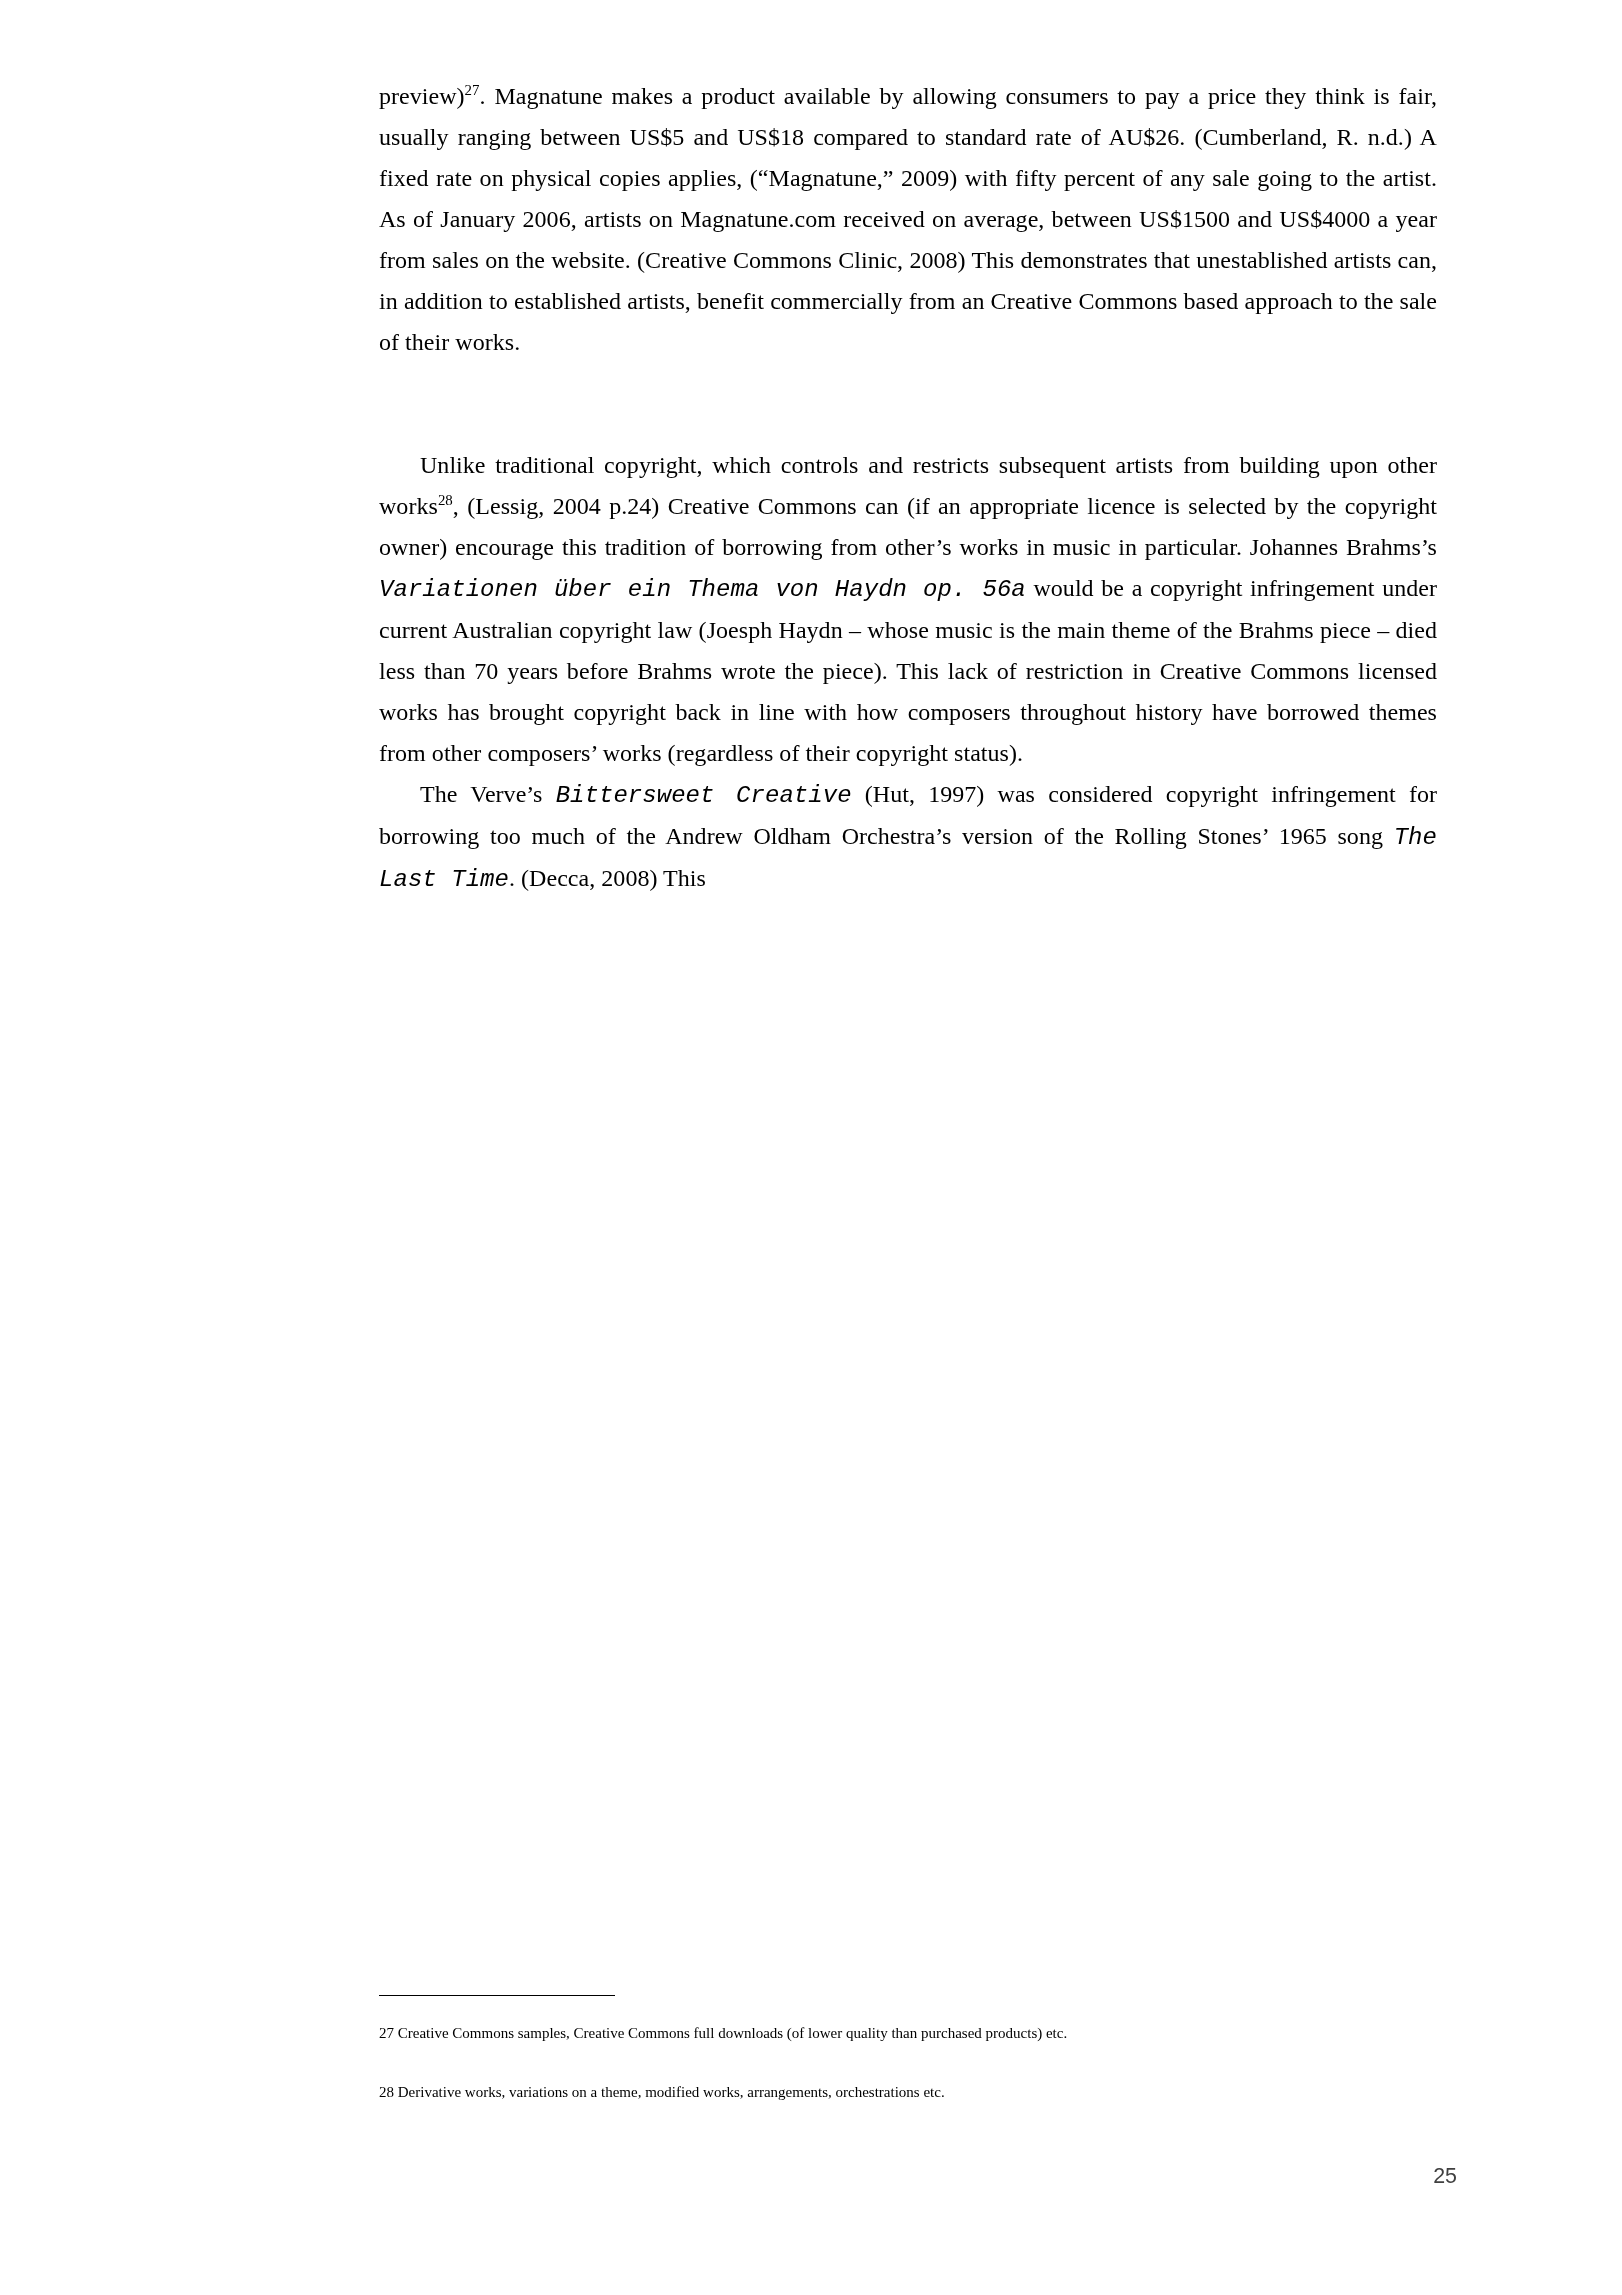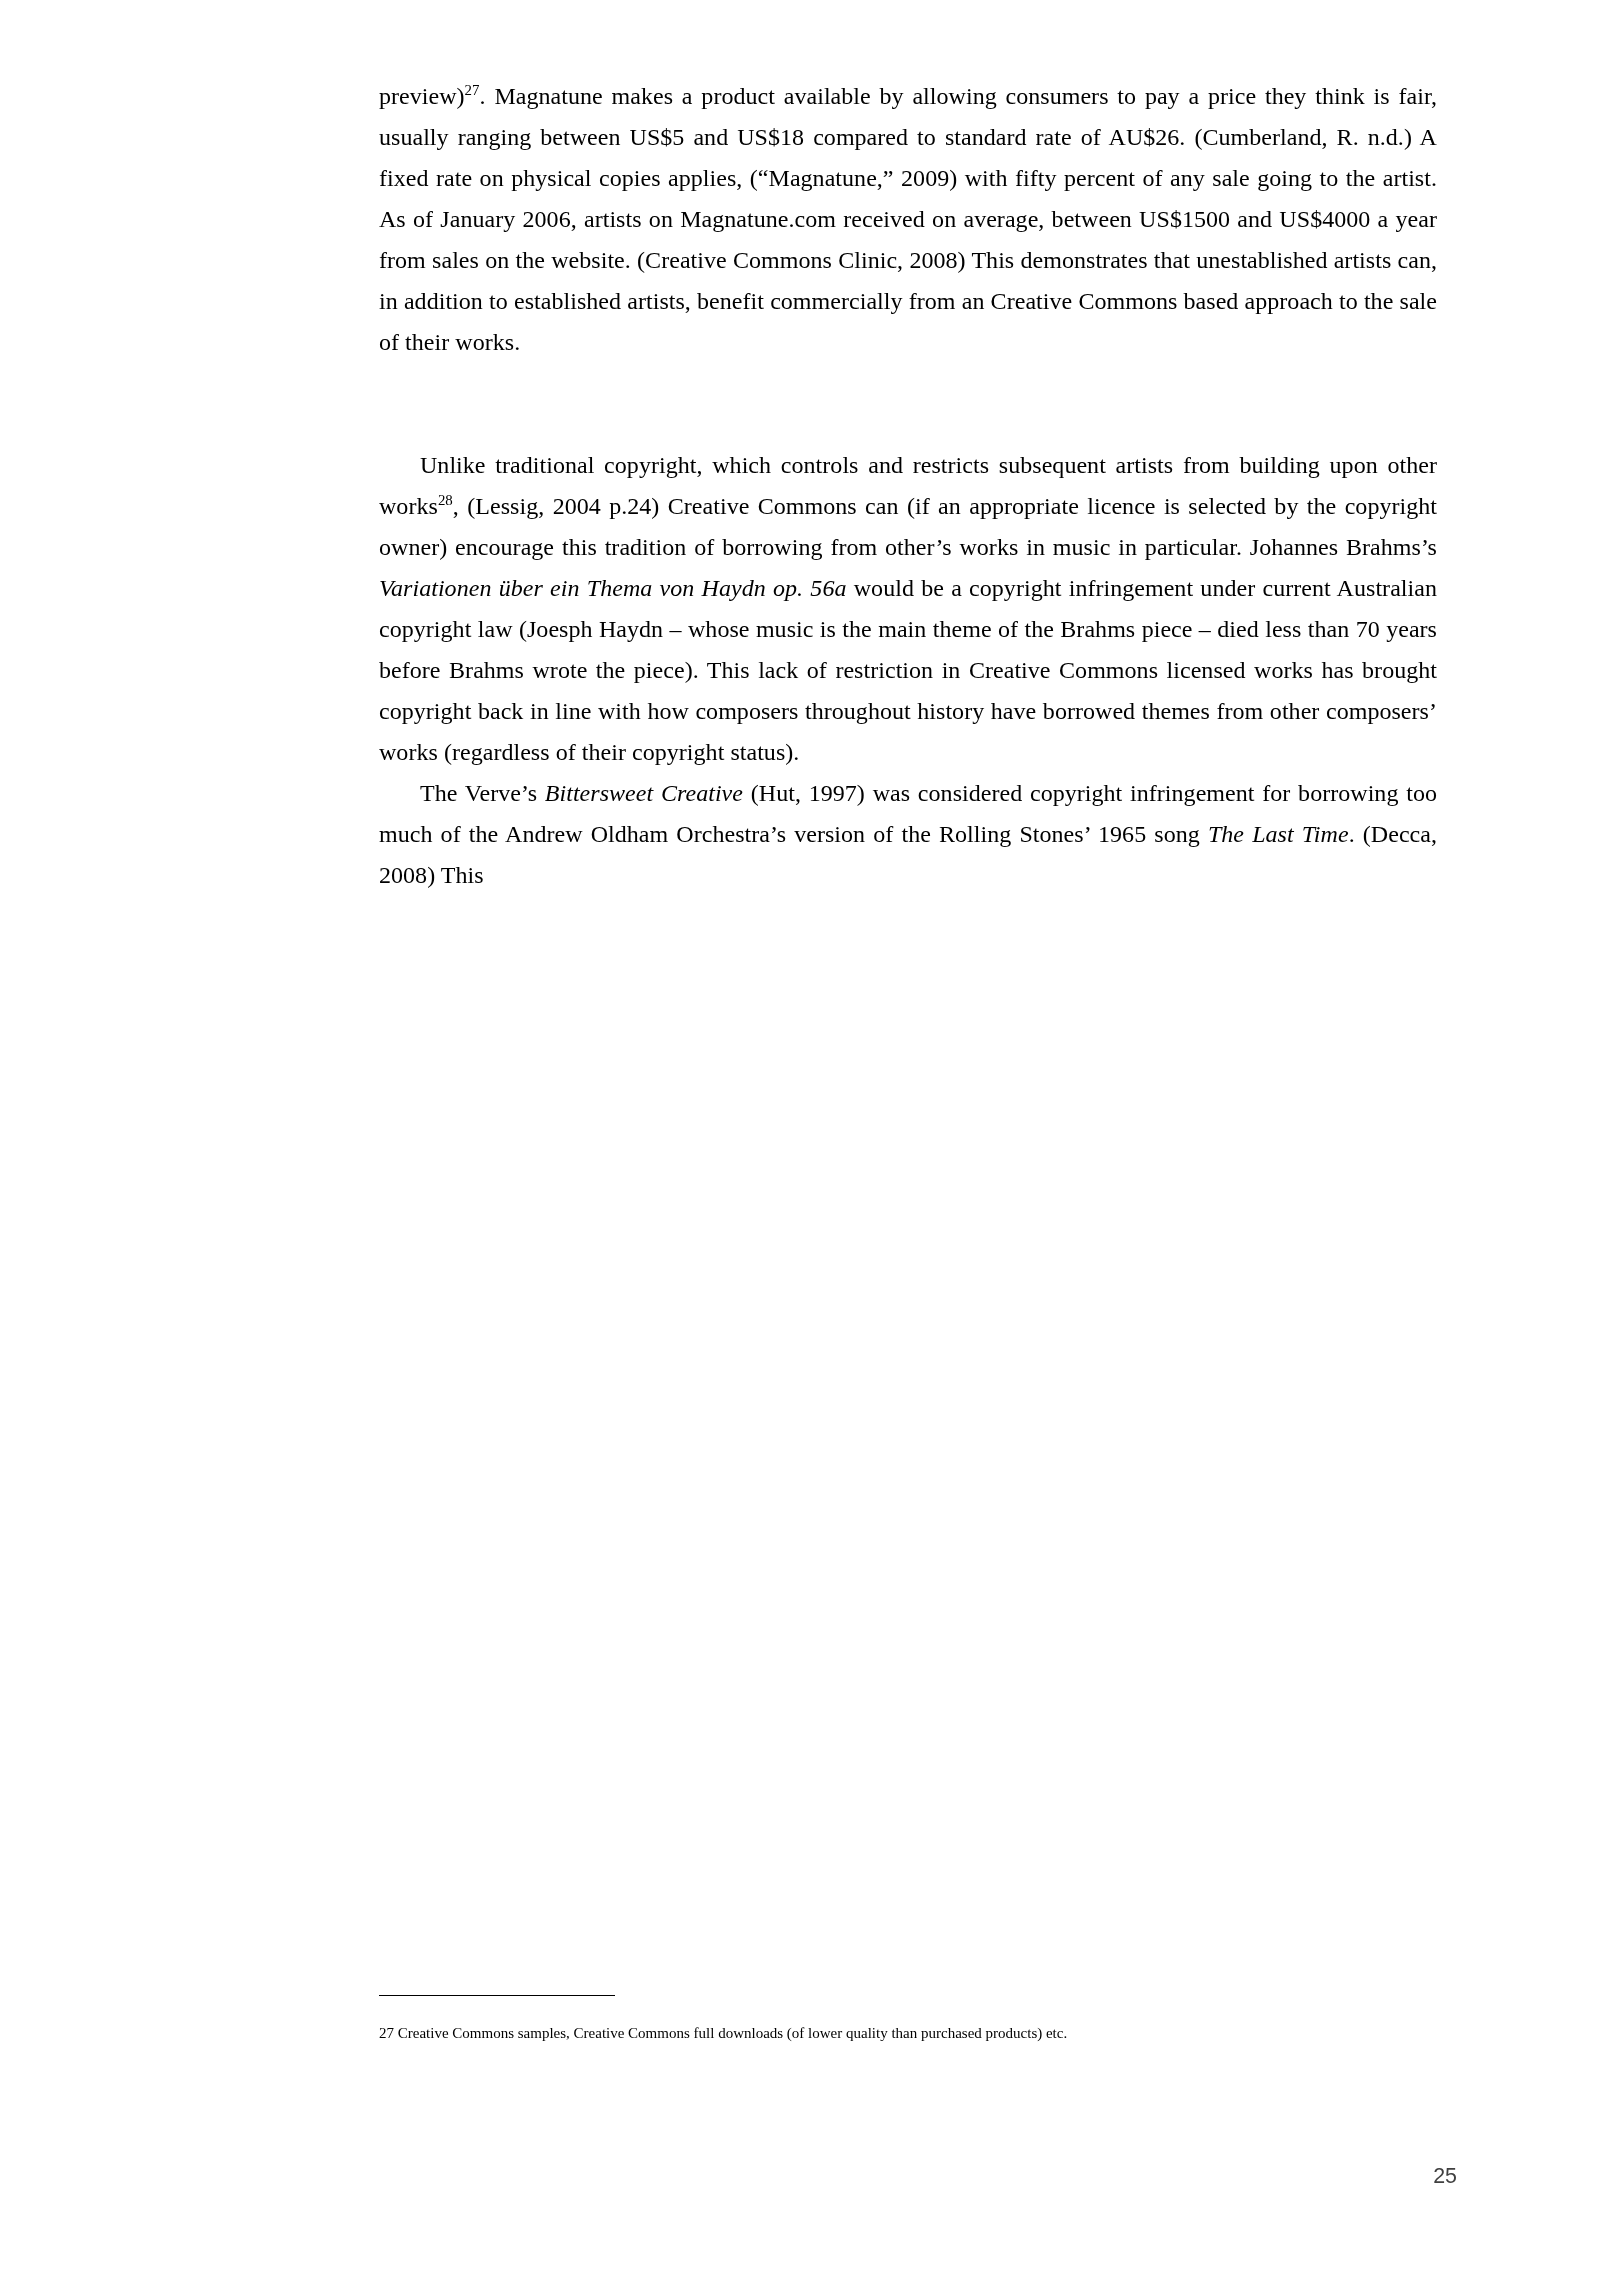--- a/index.html
+++ b/index.html
@@ -32,21 +32,21 @@
     text-justify: inter-word;
     margin: 0;
     hyphens: none;
     -webkit-hyphens: none;
     letter-spacing: 0.04px;
   }
   .para.indent {
     text-indent: 41px;
   }
   .para-gap-large { height: 82px; }
-  .ital { font-style: italic; }
+  .ital { font-style: italic; font-family: Liberation Mono, monospace; }
   sup.fn {
     font-size: 0.62em;
     vertical-align: super;
     line-height: 0;
   }
   .footnote-area {
     position: absolute;
     left: 379px;
     top: 1995px;
     width: 1058px;
@@ -91,18 +91,19 @@
 
     <p class="para indent" id="para-1"><span>Unlike traditional copyright, which controls and restricts subsequent artists from building upon other works</span><sup class="fn">28</sup><span>, (Lessig, 2004 p.24) Creative Commons can (if an appropriate licence is selected by the copyright owner) encourage this tradition of borrowing from other’s works in music in particular.  Johannes Brahms’s </span><span class="ital">Variationen über ein Thema von Haydn op. 56a</span><span> would be a copyright infringement under current Australian copyright law (Joesph Haydn – whose music is the main theme of the Brahms piece – died less than 70 years before Brahms wrote the piece).  This lack of restriction in Creative Commons licensed works has brought copyright back in line with how composers throughout history have borrowed themes from other composers’ works (regardless of their copyright status).</span></p>
 
     <p class="para indent" id="para-2"><span>The Verve’s </span><span class="ital">Bittersweet Creative</span><span> (Hut, 1997) was considered copyright infringement for borrowing too much of the Andrew Oldham Orchestra’s version of the Rolling Stones’ 1965 song </span><span class="ital">The Last Time</span><span>. (Decca, 2008)  This</span></p>
 
   </div>
 
   <div class="footnote-area">
     <hr class="fn-rule">
     <p class="fn-item first">27 Creative Commons samples, Creative Commons full downloads (of lower quality than purchased products) etc.</p>
+    <p class="fn-item second">28 Derivative works, variations on a theme, modified works, arrangements, orchestrations etc.</p>
   </div>
 
   <div class="page-number">25</div>
 
 </div>
 
 
 </body></html>

